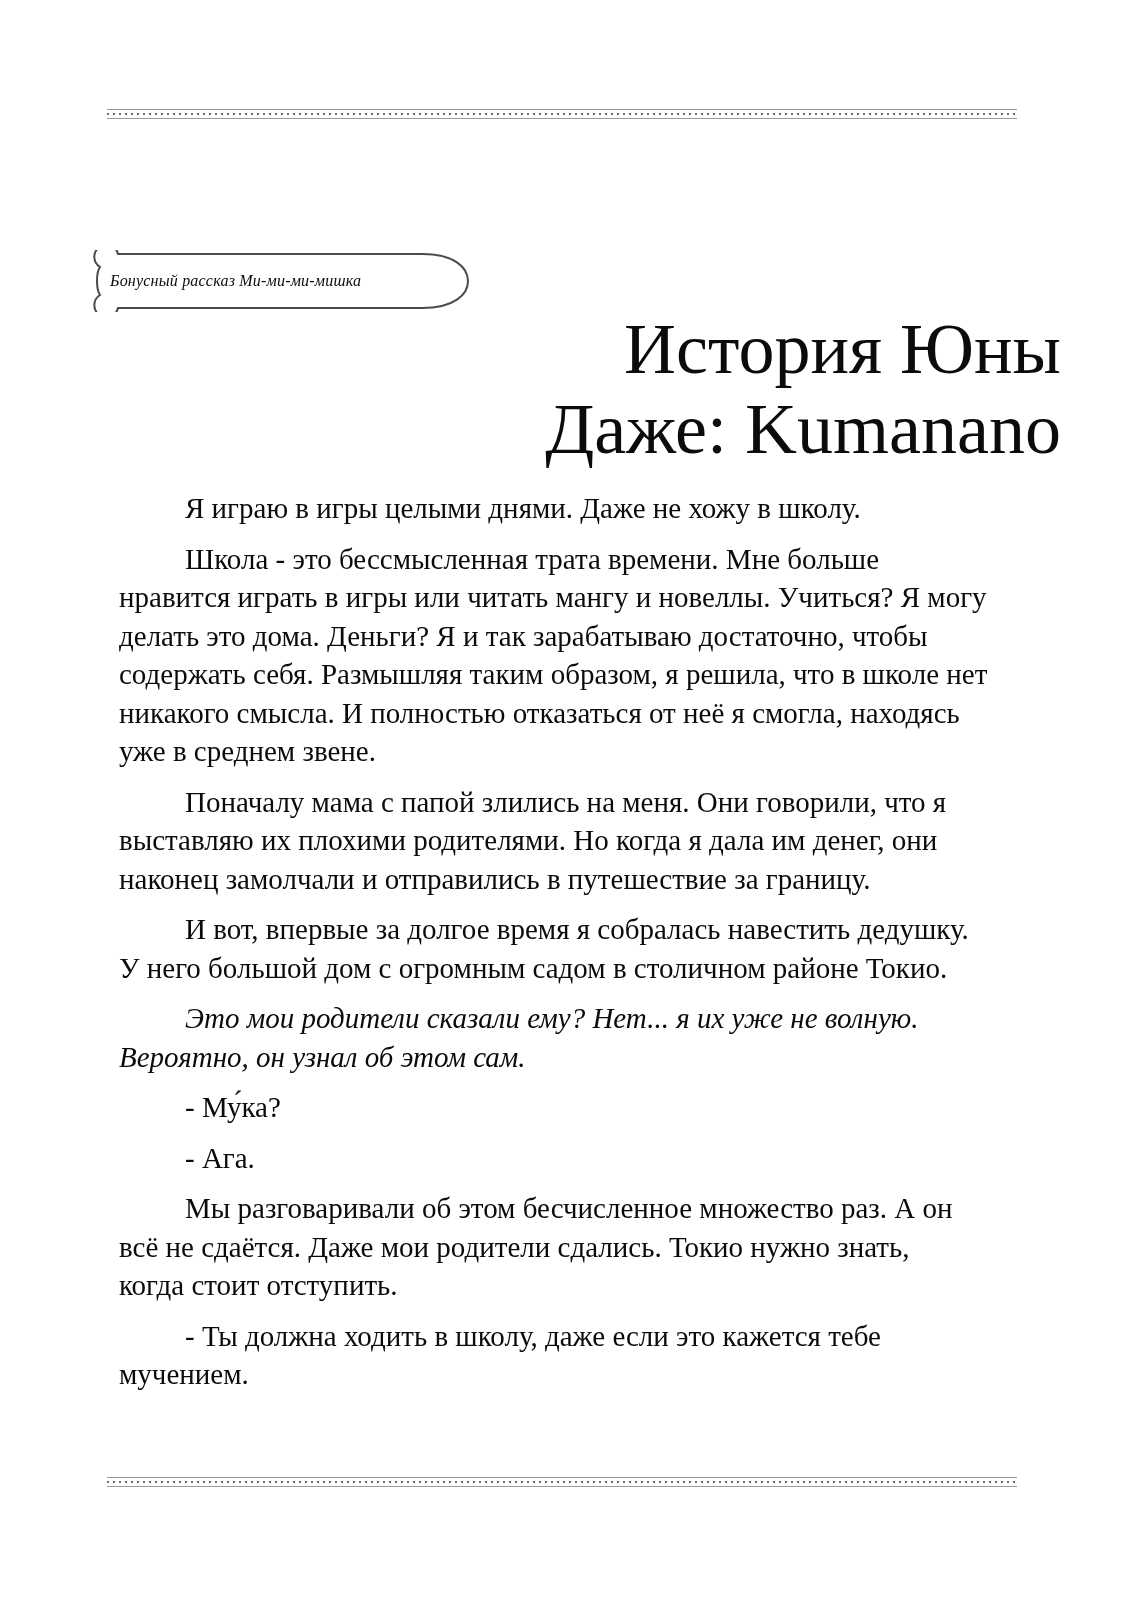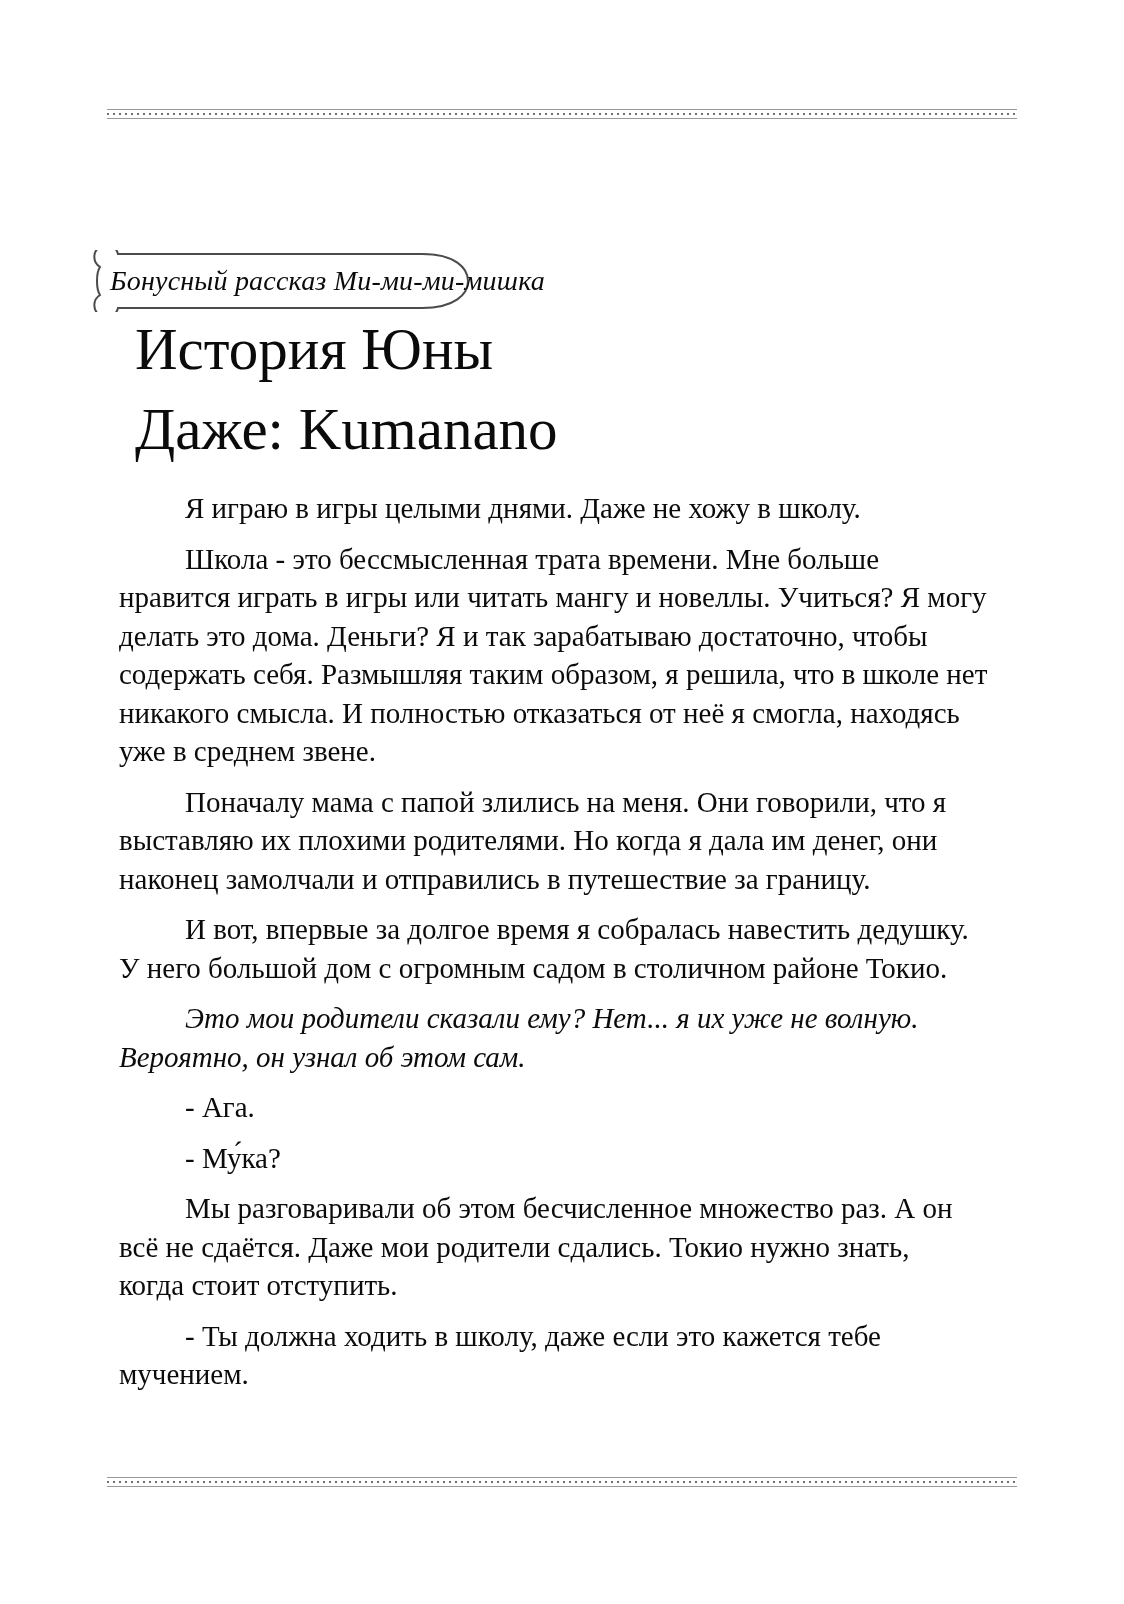--- a/index.html
+++ b/index.html
@@ -48,34 +48,34 @@
     position: absolute;
     left: 84px; top: 250px;
     width: 396px; height: 62px;
   }
   .badge svg { position: absolute; left: 0; top: 0; width: 396px; height: 62px; }
   .badge-label {
     position: absolute;
     left: 26px; top: 50%;
     transform: translateY(-50%);
     font-style: italic;
-    font-size: 28px;
+    font-size: 16px;
     white-space: nowrap;
     letter-spacing: 0.2px;
   }
 
   
   .title {
     position: absolute;
     left: 135px; top: 309px;
     width: 926px;
     margin: 0;
-    text-align: left;
+    text-align: right;
     font-weight: normal;
-    font-size: 59px;
+    font-size: 72px;
     line-height: 80px;
     font-family: Liberation Serif, serif;
   }
   .title-line { display: block; }
 
   
   .story-body {
     position: absolute;
     left: 107px; top: 477px;
     width: 930px;
@@ -124,22 +124,22 @@
 содержать себя. Размышляя таким образом, я решила, что в школе нет
 никакого смысла. И полностью отказаться от неё я смогла, находясь
 уже в среднем звене.</p>
       <p class="para">Поначалу мама с папой злились на меня. Они говорили, что я
 выставляю их плохими родителями. Но когда я дала им денег, они
 наконец замолчали и отправились в путешествие за границу.</p>
       <p class="para">И вот, впервые за долгое время я собралась навестить дедушку.
 У него большой дом с огромным садом в столичном районе Токио.</p>
       <p class="para italic">Это мои родители сказали ему? Нет... я их уже не волную.
 Вероятно, он узнал об этом сам.</p>
+      <p class="para">- Му́ка?</p>
       <p class="para">- Ага.</p>
-      <p class="para">- Му́ка?</p>
       <p class="para">Мы разговаривали об этом бесчисленное множество раз. А он
 всё не сдаётся. Даже мои родители сдались. Токио нужно знать,
 когда стоит отступить.</p>
       <p class="para">- Ты должна ходить в школу, даже если это кажется тебе
 мучением.</p>
     </div>
 
   <div class="rule rule-bottom"></div>
 
 </div>

